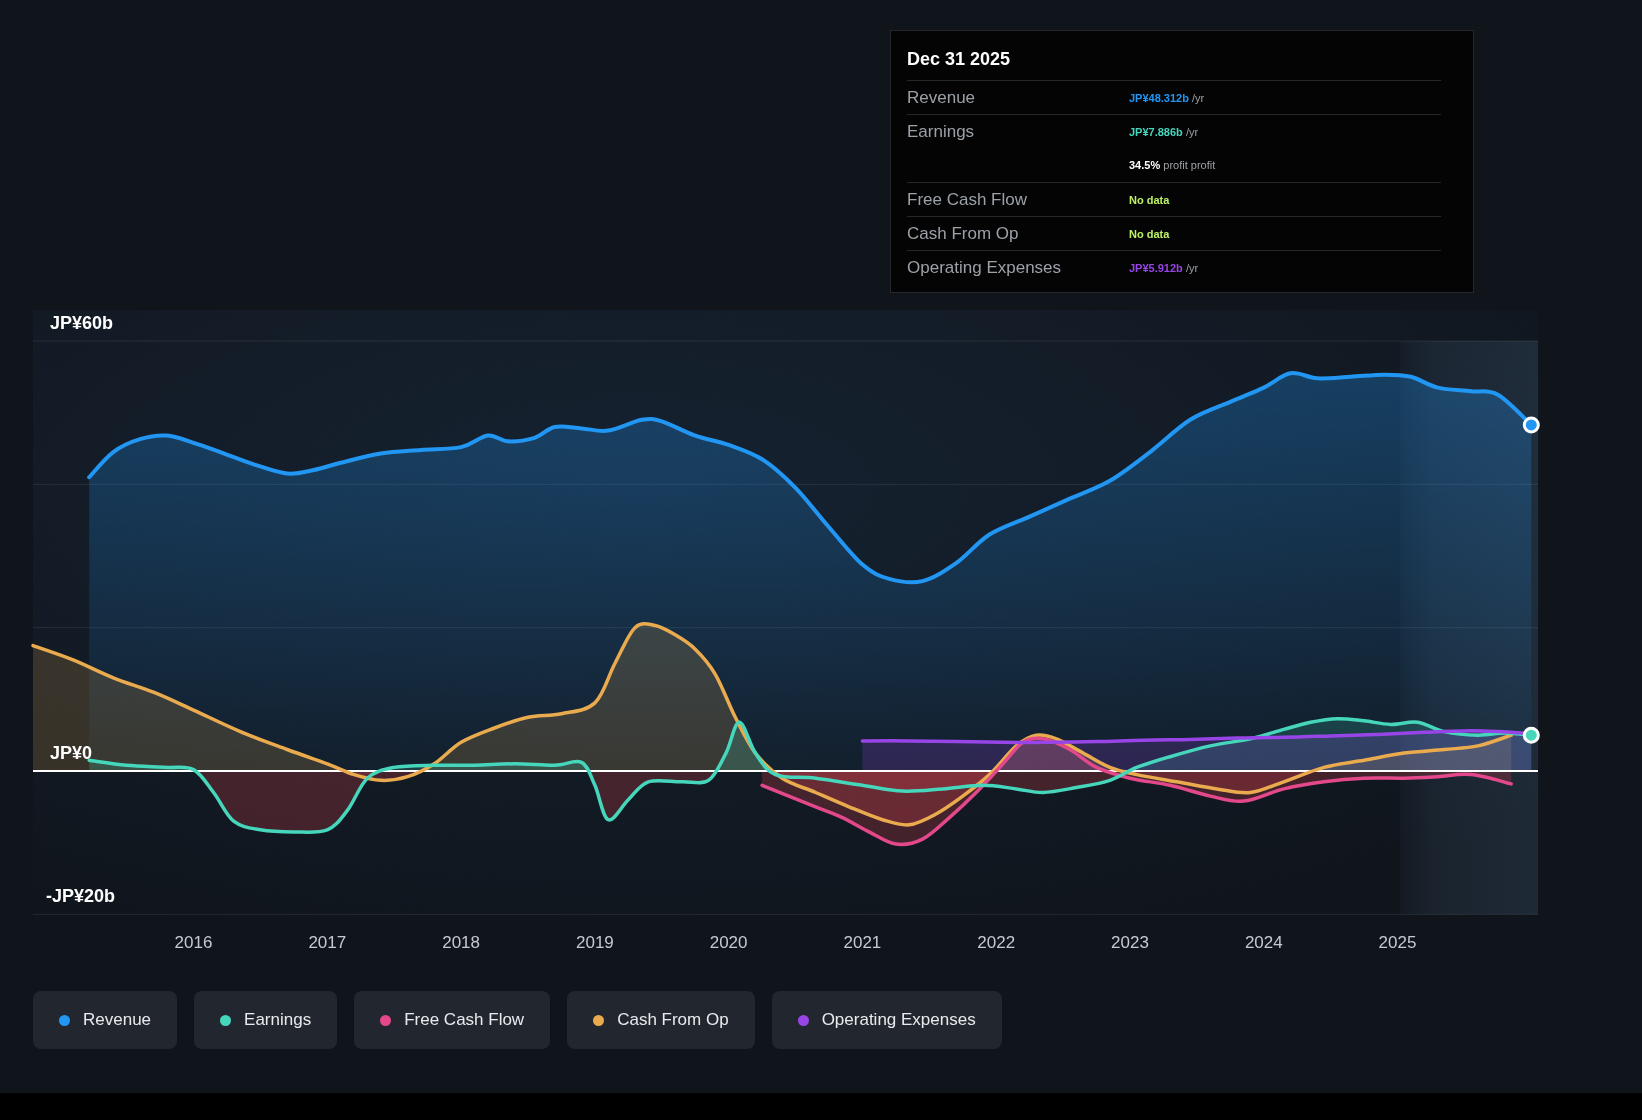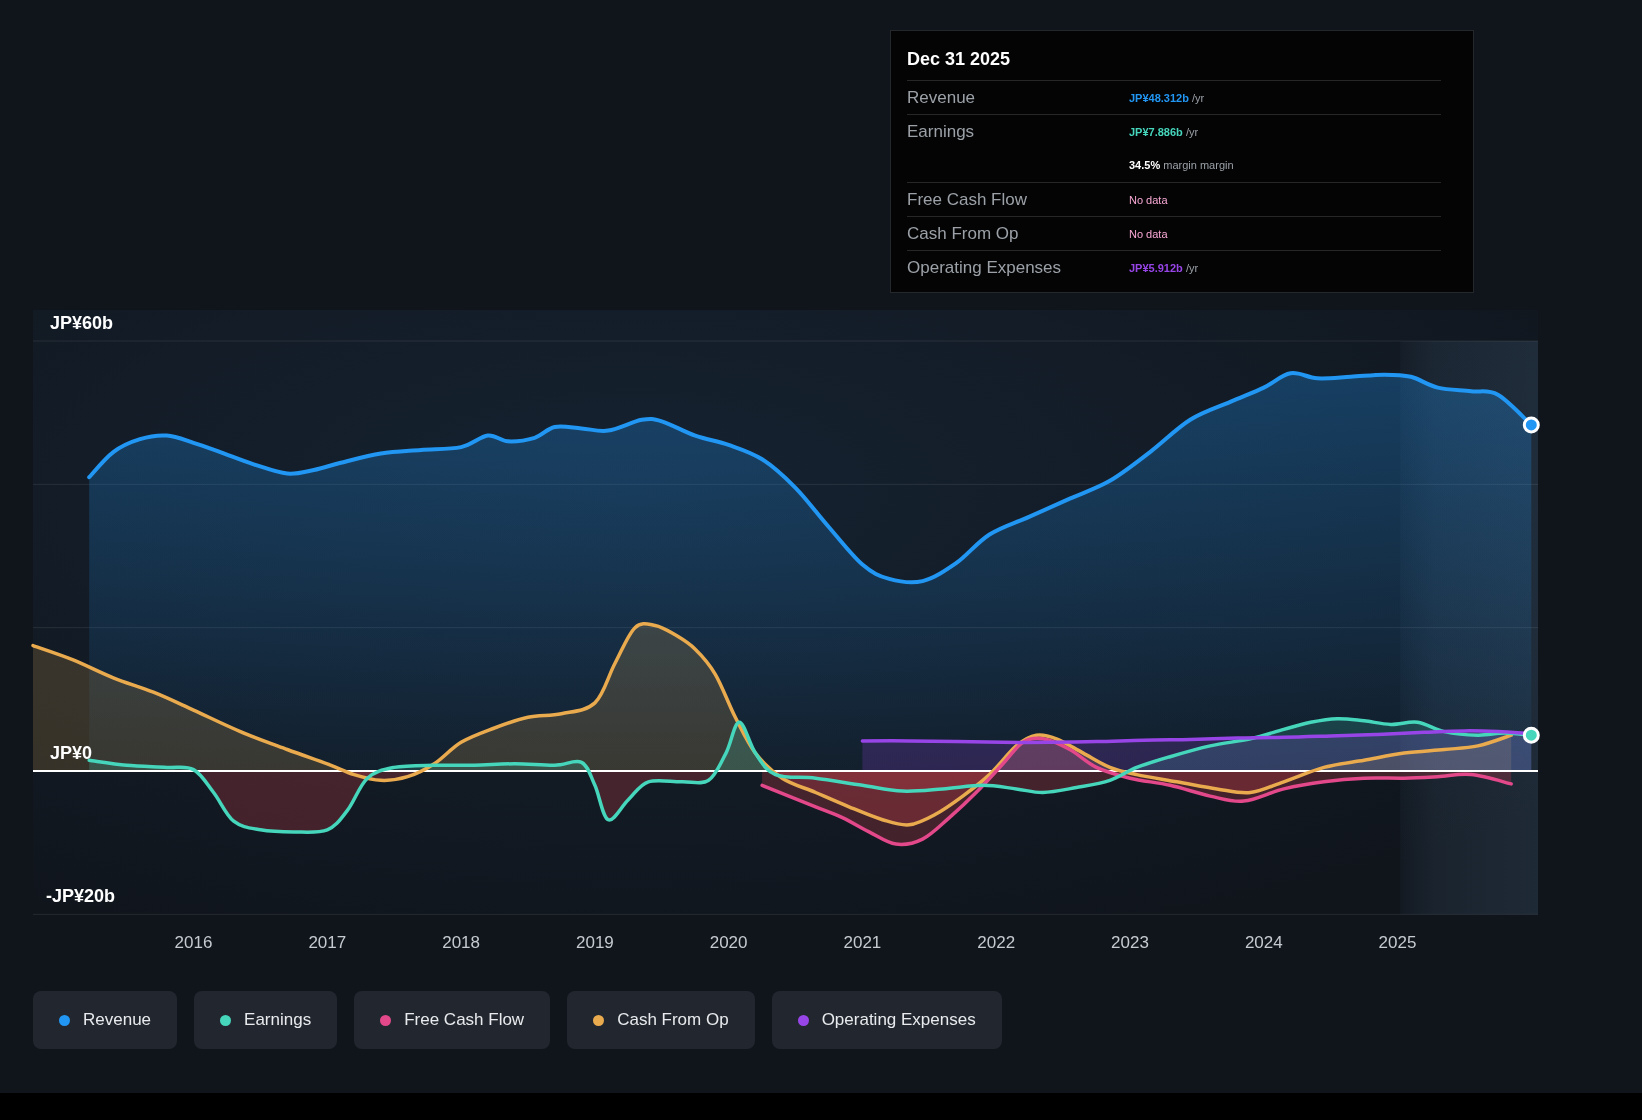--- a/index.html
+++ b/index.html
@@ -23,21 +23,21 @@
     min-height:34px; border-top:1px solid rgba(255,255,255,0.14);
   }
   .t-row.no-border { border-top:none; }
   .t-label { color:#9ba1a7; font-size:17px; }
   .t-value { font-size:11px; font-weight:bold; }
   .t-suffix { color:#9ba1a7; font-weight:normal; }
   .c-revenue { color:var(--c-revenue); }
   .c-earnings { color:var(--c-earnings); }
   .c-opex { color:var(--c-opex); }
   .c-white { color:#ffffff; }
-  .c-nodata { color:#f9a8d4; font-weight:normal; }
+  .c-nodata { color:#bef264; font-weight:bold; }
 
   
   .legend { position:absolute; left:33px; top:991px; display:flex; gap:17px; z-index:5; }
   .pill {
     display:flex; align-items:center; gap:13px; height:58px; padding:0 26px;
     background:#22272f; border-radius:8px; cursor:pointer;
   }
   .pill .dot { width:11px; height:11px; border-radius:50%; flex:none; }
   .pill .lbl { color:#e8eaed; font-size:17px; white-space:nowrap; }
 
@@ -116,21 +116,21 @@
       <span class="t-value c-revenue"><b>JP¥48.312b</b><span class="t-suffix"> /yr</span></span>
     </div>
 
     <div class="t-row">
       <span class="t-label">Earnings</span>
       <span class="t-value c-earnings"><b>JP¥7.886b</b><span class="t-suffix"> /yr</span></span>
     </div>
 
     <div class="t-row no-border">
       <span class="t-label"></span>
-      <span class="t-value c-white"><b>34.5%</b><span class="t-suffix"> margin margin</span></span>
+      <span class="t-value c-white"><b>34.5%</b><span class="t-suffix"> profit profit</span></span>
     </div>
 
     <div class="t-row">
       <span class="t-label">Free Cash Flow</span>
       <span class="t-value c-nodata"><span>No data</span></span>
     </div>
 
     <div class="t-row">
       <span class="t-label">Cash From Op</span>
       <span class="t-value c-nodata"><span>No data</span></span>

